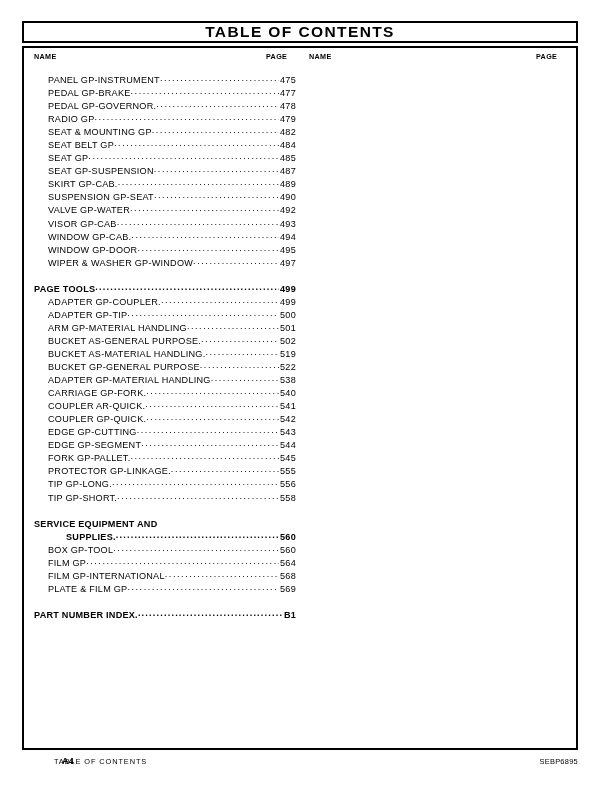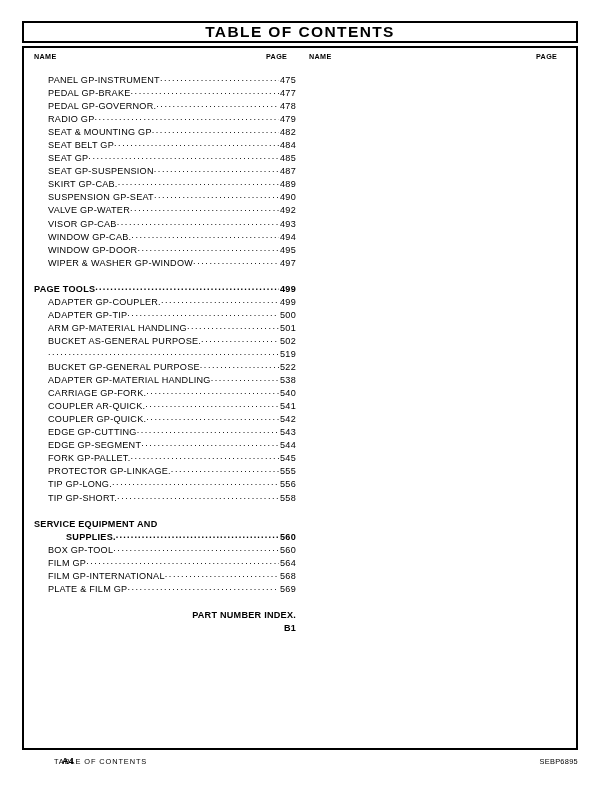--- a/index.html
+++ b/index.html
@@ -98,21 +98,21 @@
   .entry .page {
     flex: 0 0 auto;
     text-align: center;
     padding-left: 1px;
   }
 
   
   .entry.lvl-item   { padding-left: 14px; }
   .entry.lvl-head   { padding-left: 0px; font-weight: bold; }
   .entry.lvl-cont   { padding-left: 32px; font-weight: bold; }
-  .entry.lvl-index  { padding-left: 0px; font-weight: bold; flex-direction: column; }
+  .entry.lvl-index  { padding-left: 0px; font-weight: bold; }
 
   .entry.lvl-head .leader,
   .entry.lvl-cont .leader,
   .entry.lvl-index .leader { font-weight: bold; letter-spacing: 1.2px; }
 
   .entry.noleader .leader { visibility: hidden; }
 
   .spacer { height: 13.05px; }
 
   
@@ -258,20 +258,21 @@
         <span class="label">ARM GP-MATERIAL HANDLING</span>
         <span class="leader"> ................................................................................</span>
         <span class="page">501</span>
       </div>
       <div class="entry lvl-item">
         <span class="label">BUCKET AS-GENERAL PURPOSE.</span>
         <span class="leader"> ................................................................................</span>
         <span class="page">502</span>
       </div>
       <div class="entry lvl-item">
+        <span class="label">BUCKET AS-MATERIAL HANDLING.</span>
         <span class="leader"> ................................................................................</span>
         <span class="page">519</span>
       </div>
       <div class="entry lvl-item">
         <span class="label">BUCKET GP-GENERAL PURPOSE</span>
         <span class="leader"> ................................................................................</span>
         <span class="page">522</span>
       </div>
       <div class="entry lvl-item">
         <span class="label">ADAPTER GP-MATERIAL HANDLING</span>

